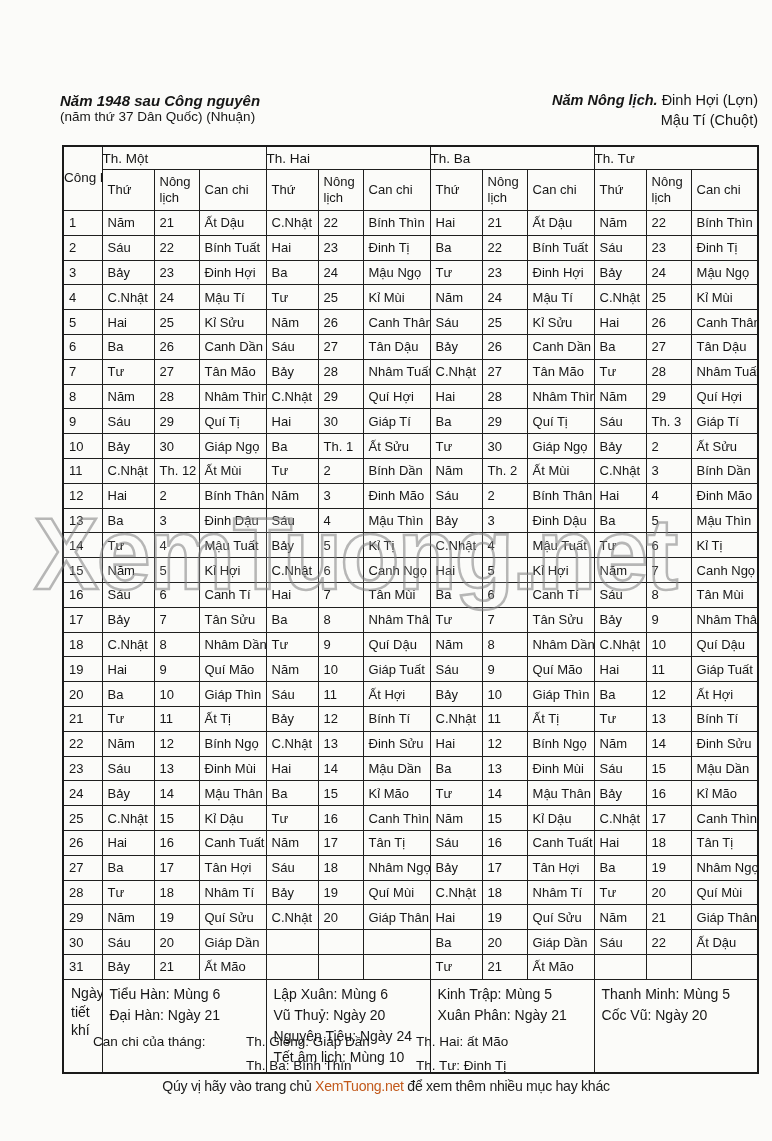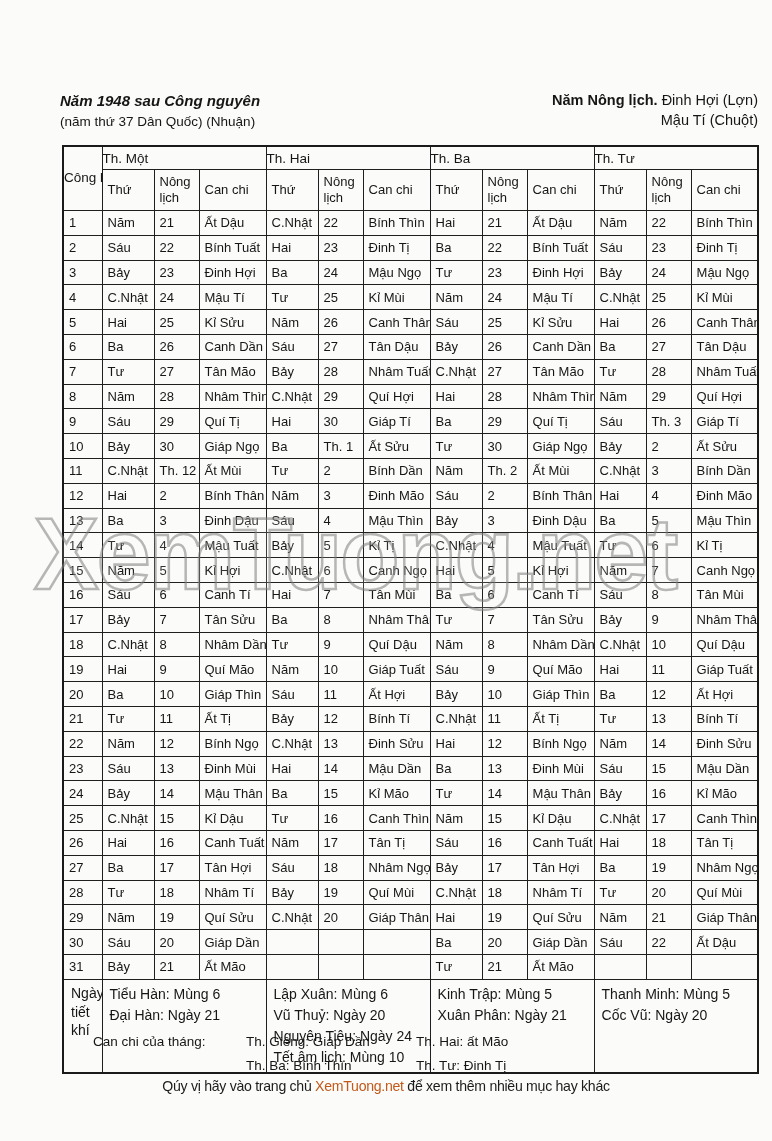--- a/index.html
+++ b/index.html
@@ -5,24 +5,24 @@
   html,body{margin:0;padding:0;}
   body{
     width:772px;height:1141px;position:relative;overflow:hidden;
     background:#fbfbf9;
     font-family:"Liberation Sans","DejaVu Sans",sans-serif;
     color:#161616;
     -webkit-font-smoothing:antialiased;
   }
   .page-header{position:absolute;top:92px;left:60px;width:698px;display:flex;justify-content:space-between;}
   .ph-left .l1{font-weight:bold;font-style:italic;font-size:15px;}
-  .ph-left .l2{font-size:13.5px;margin-top:5px;}
+  .ph-left .l2{font-size:13.5px;}
   .ph-right{text-align:right;}
   .ph-right .l1{font-size:14.5px;}
-  .ph-right .l1 .b{font-weight:bold;text-align:center;}
+  .ph-right .l1 .b{font-weight:bold;font-style:italic;text-align:center;}
   .ph-right .l2{font-size:14.5px;margin-top:4px;text-align:right;}
 
   table.cal{
     position:absolute;top:145px;left:62px;width:695px;
     border-collapse:collapse;table-layout:fixed;
     font-size:13px;
   }
   table.cal th,table.cal td{
     border:1.6px solid #1f1f1f;
     padding:0 0 0 5px;

